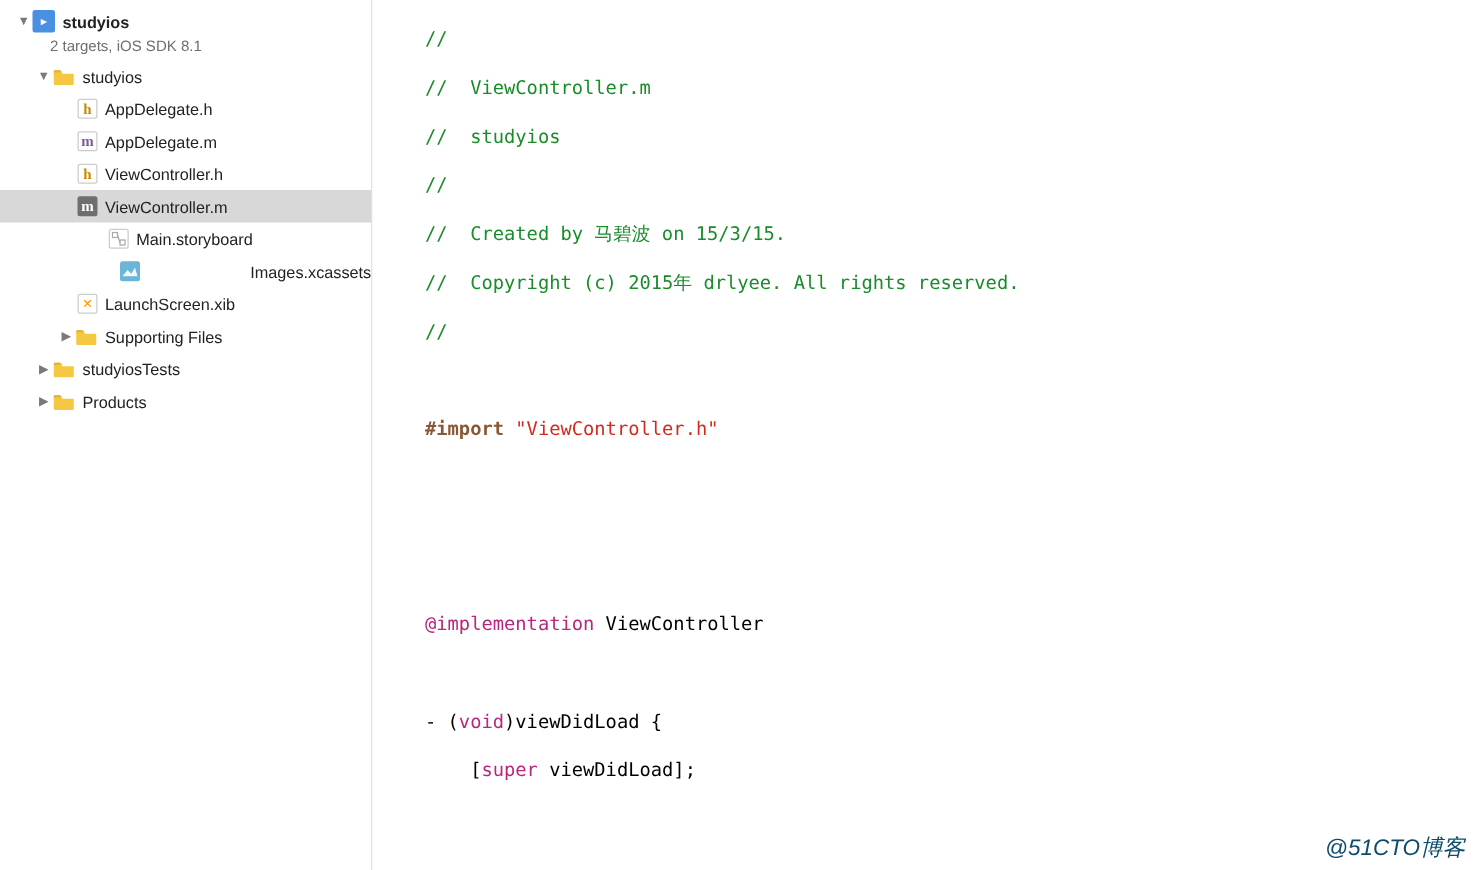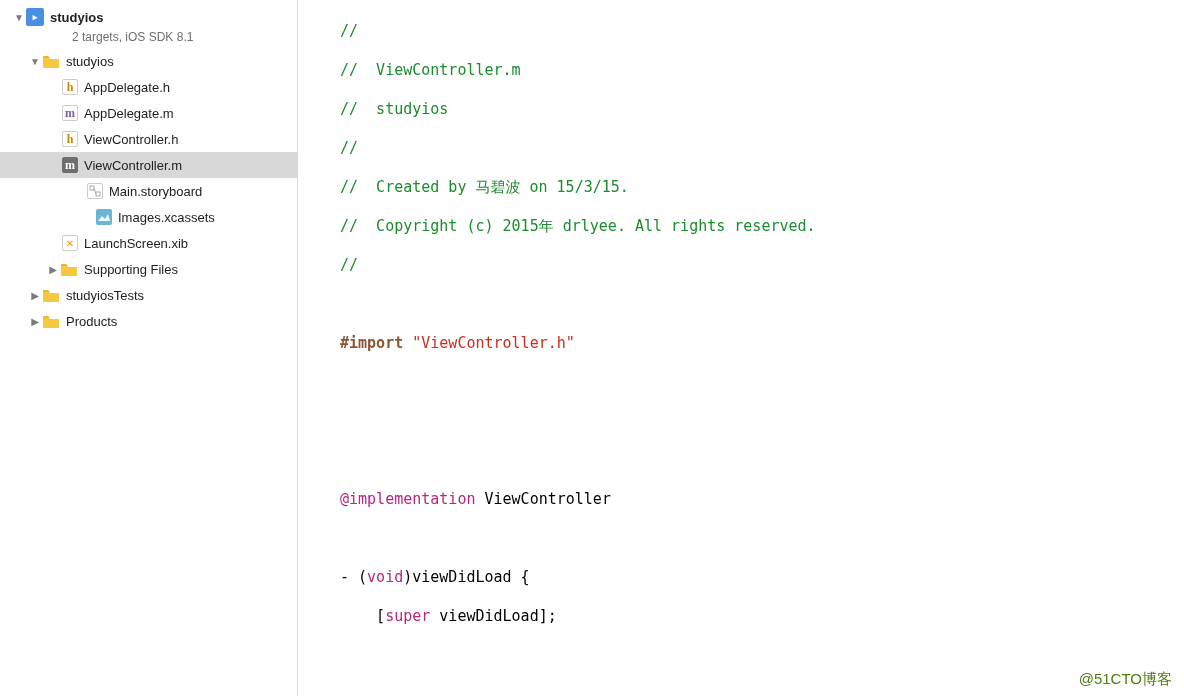--- a/index.html
+++ b/index.html
@@ -12,29 +12,29 @@
 .icon-proj { background: #4a90e2; color: #fff; font-size: 9px; font-weight: bold; }
 .icon-folder { color: #f5c842; }
 .icon-h { background: #fff; border: 1px solid #ccc; color: #cc8800; font-family: serif; font-weight: bold; width: 16px; height: 16px; }
 .icon-m { background: #fff; border: 1px solid #ccc; color: #7a5c99; font-family: serif; font-weight: bold; width: 16px; height: 16px; }
 .icon-m.selected { background: #6e6e6e; color: #fff; border-color: #6e6e6e; }
 .icon-storyboard { background: #fff; border: 1px solid #ccc; width: 16px; height: 16px; }
 .icon-assets { background: #6bb5d8; width: 16px; height: 16px; border-radius: 2px; }
 .icon-xib { background: #fff; border: 1px solid #ccc; width: 16px; height: 16px; color: #ff9500; font-size: 10px; }
 .label { color: #222; }
 .label-bold { font-weight: bold; }
-.subtitle { color: #6e6e6e; font-size: 12px; padding-left: 72px; height: 18px; line-height: 14px; }
+.subtitle { color: #6e6e6e; font-size: 12px; padding-left: 40px; height: 18px; line-height: 14px; }
 .gutter { width: 42px; background: #fff; }
 .editor { flex: 1; font-family: Menlo, Monaco, monospace; font-size: 15px; line-height: 19.5px; color: #000; padding-top: 2px; white-space: pre; position: relative; }
 .editor .cm { color: #1b8c2c; }
 .editor .kw { color: #b8277d; }
 .editor .str { color: #d12b1e; }
 .editor .cls { color: #6b57a8; }
 .editor .dir { color: #8a5837; font-weight: bold; }
-.watermark { position: absolute; right: 12px; bottom: 8px; color: #4d7c0f; font-size: 15px; font-family: "Helvetica Neue", sans-serif; }
+.watermark { position: absolute; right: 12px; bottom: 8px; color: #0c4a6e; font-size: 18px; font-family: "Helvetica Neue", sans-serif; font-style: italic; }
 </style>
 </head>
 <body>
 
 <div class="sidebar">
   <div class="tree-item" style="padding-left:14px;">
     <span class="disclosure">▼</span>
     <span class="icon icon-proj">▸</span>
     <span class="label label-bold">studyios</span>
   </div>
@@ -70,21 +70,21 @@
   <div class="tree-item" style="padding-left:87px;">
     <span class="icon icon-storyboard">
       <svg width="14" height="14" viewBox="0 0 14 14">
           <rect x="2" y="2" width="4" height="4" fill="none" stroke="#aaa"></rect>
           <rect x="8" y="8" width="4" height="4" fill="none" stroke="#aaa"></rect>
           <path d="M6 4 L 8 10" stroke="#aaa"></path>
         </svg>
     </span>
     <span class="label">Main.storyboard</span>
   </div>
-  <div class="tree-item" style="padding-left:96px;">
+  <div class="tree-item" style="padding-left:96px;justify-content:space-between;">
     <span class="icon icon-assets">
       <svg width="16" height="16" viewBox="0 0 16 16">
           <path d="M2 12 L6 7 L9 10 L12 5 L14 12 Z" fill="#fff" opacity="0.9"></path>
         </svg>
     </span>
     <span class="label">Images.xcassets</span>
   </div>
   <div class="tree-item" style="padding-left:62px;">
     <span class="icon icon-xib">✕</span>
     <span class="label">LaunchScreen.xib</span>

